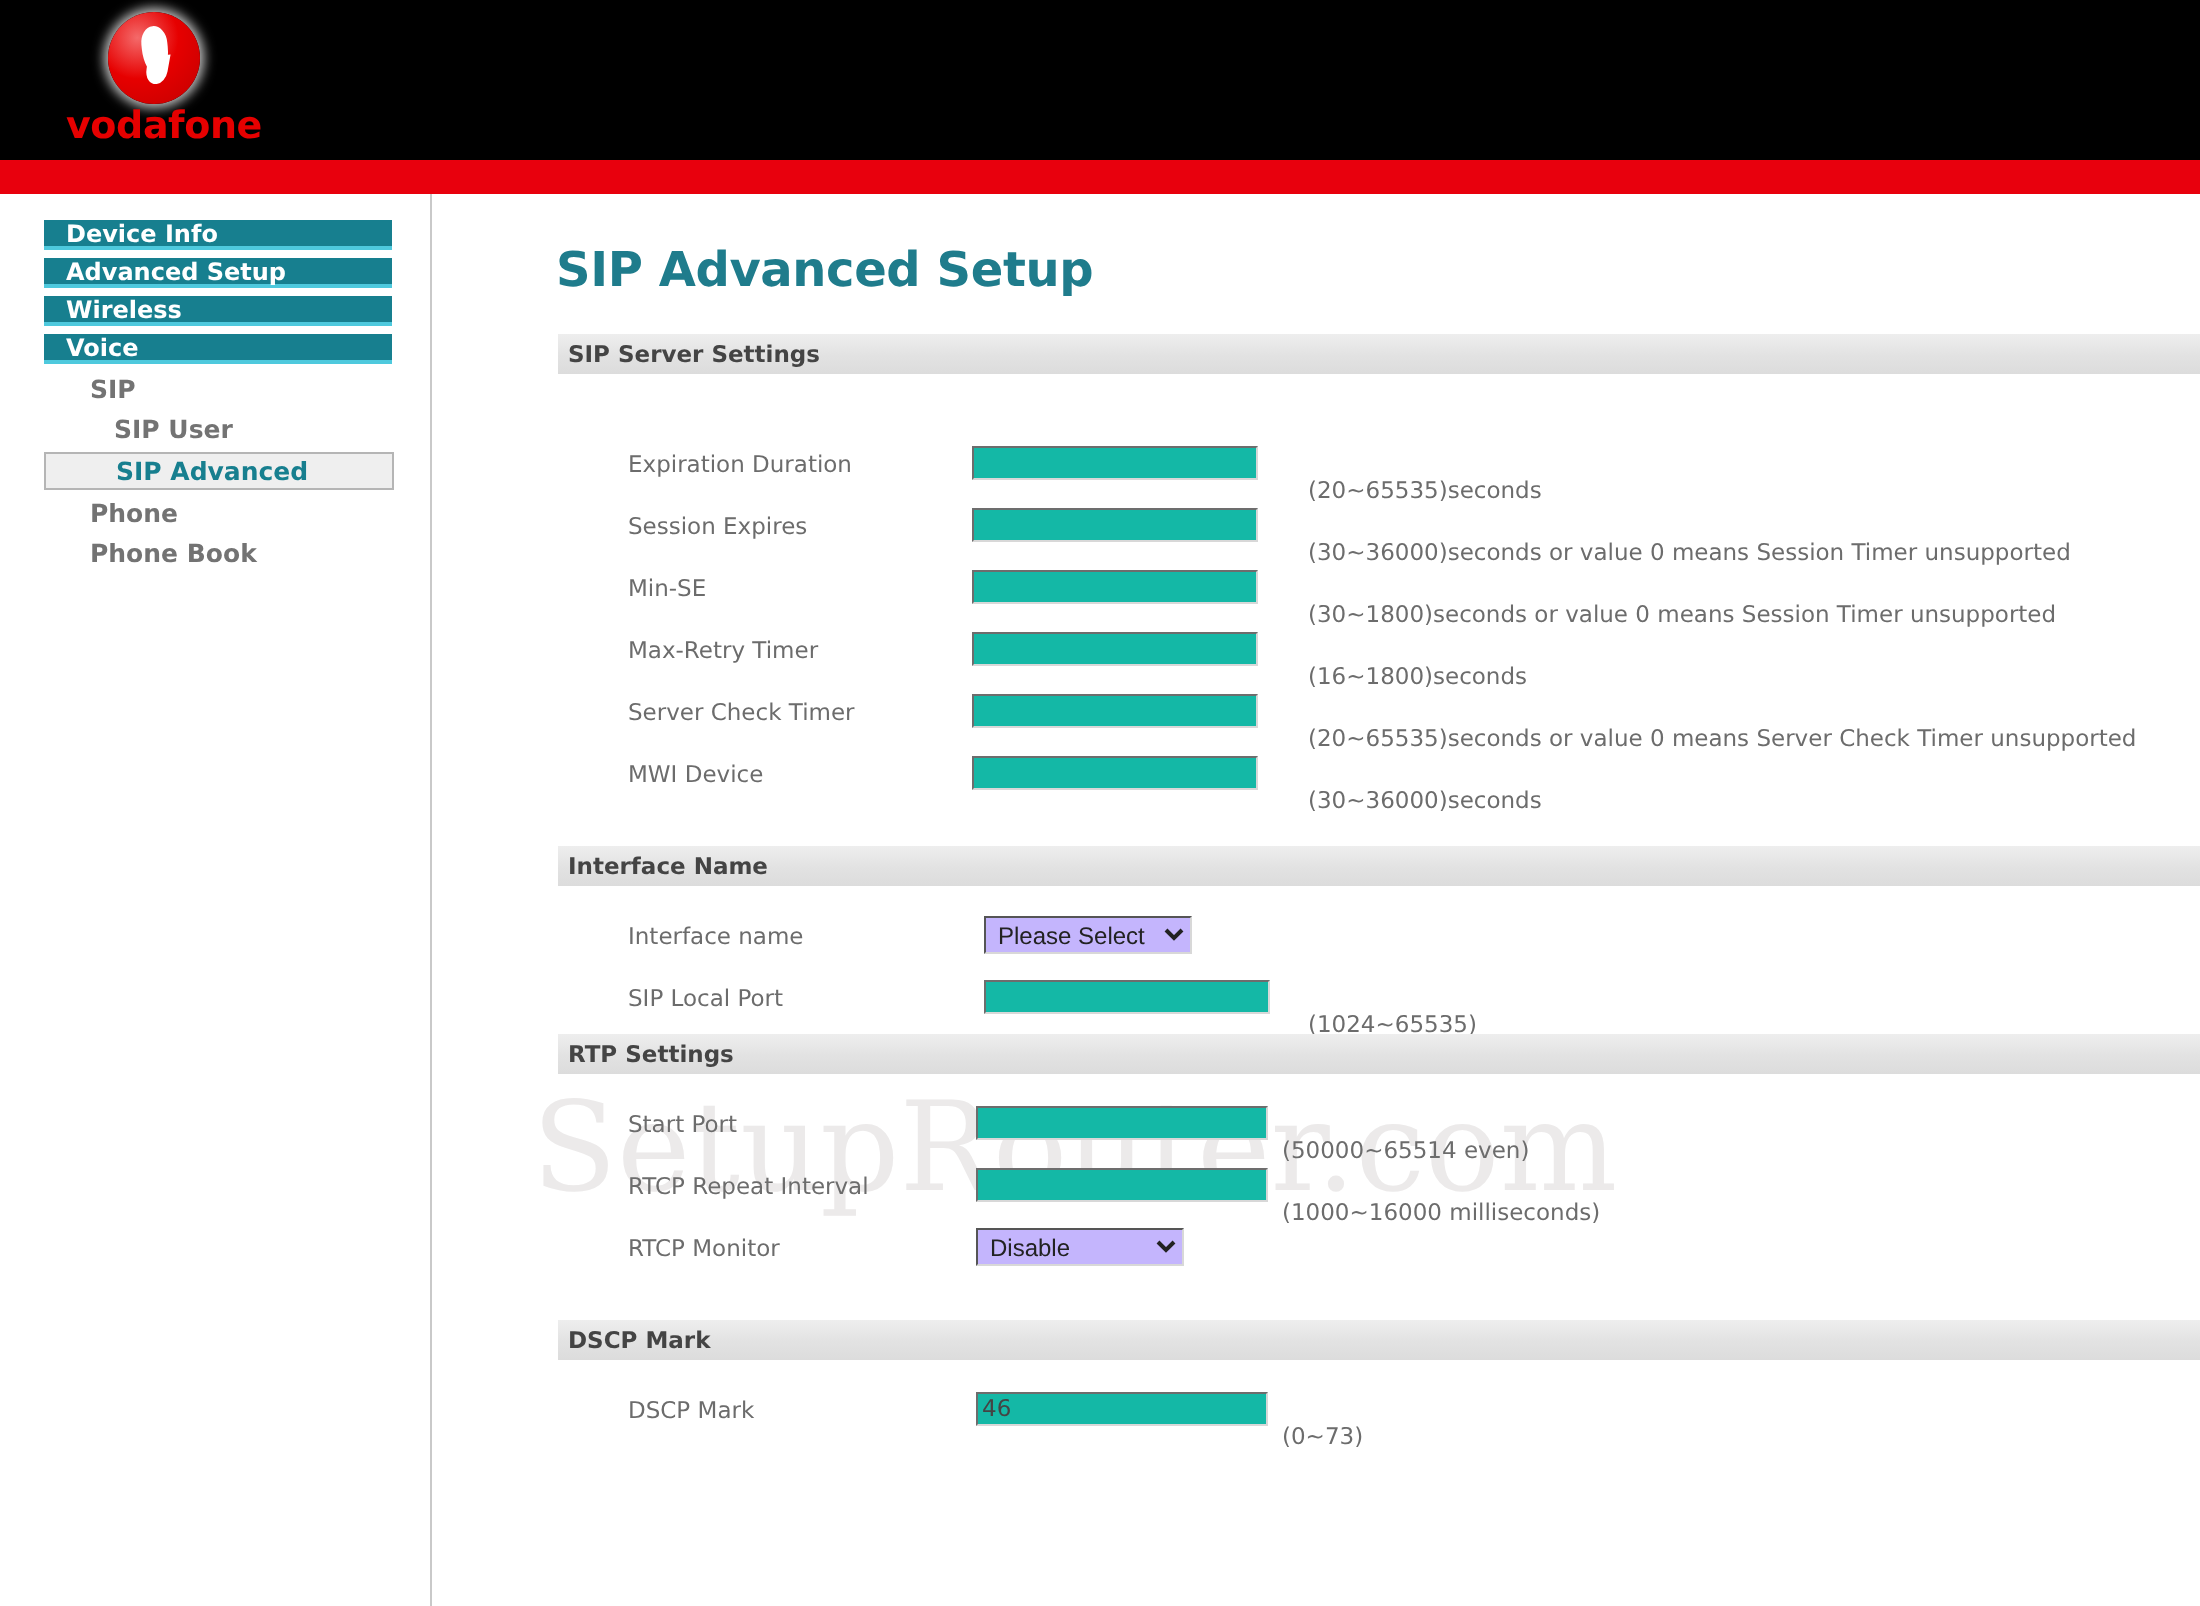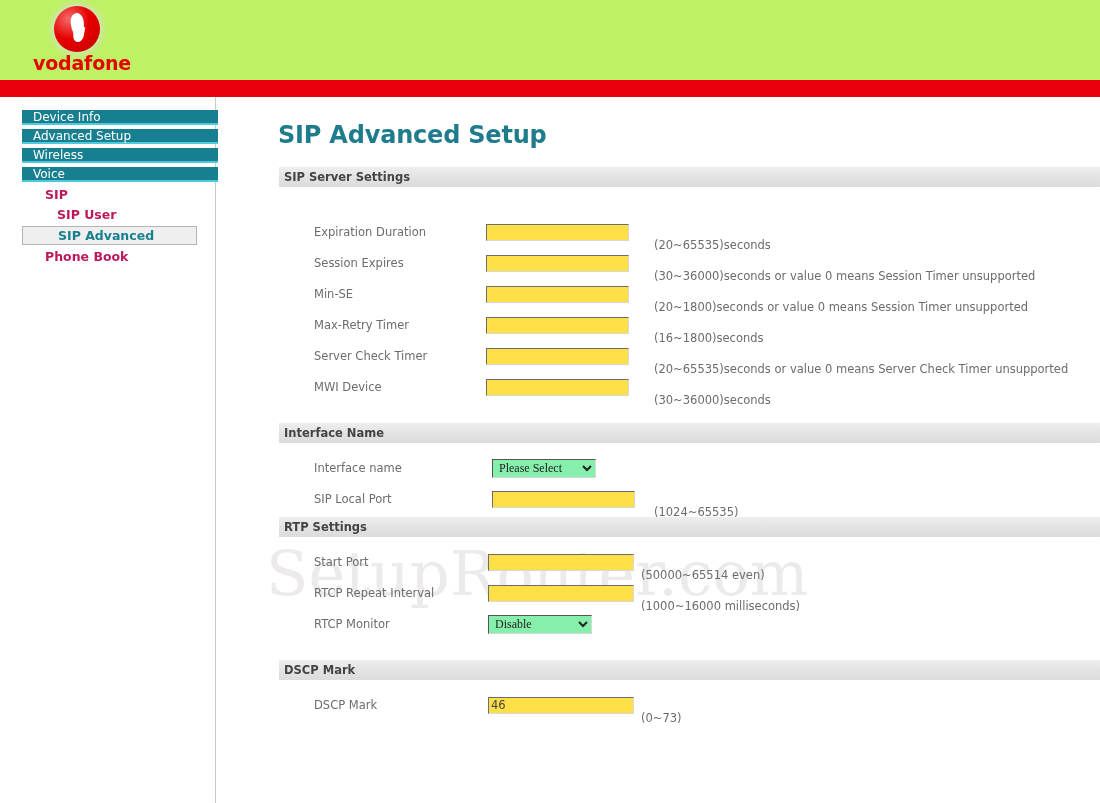--- a/index.html
+++ b/index.html
@@ -14,21 +14,21 @@
     overflow: hidden;
     position: relative;
   }
 
   
   #header {
     position: absolute;
     left: 0; top: 0;
     width: 1100px;
     height: 97px;
-    background: #bef264;
+    background: #000000;
   }
   #logo-wrap {
     position: absolute;
     left: 22px;
     top: 4px;
     width: 120px;
     height: 76px;
   }
   #logo-mark {
     position: absolute;
@@ -95,37 +95,37 @@
   
   #sidebar {
     position: absolute;
     left: 0;
     top: 110px;
     width: 215px;
   }
   .nav-top {
     position: relative;
     margin: 0 0 4px 22px;
-    width: 196px;
+    width: 174px;
     height: 15px;
     background: #177f8f;
     border-bottom: 2px solid #4ec9dd;
     color: #ffffff;
     font-size: 12px;
-    font-weight: normal;
+    font-weight: bold;
     line-height: 15px;
     padding-left: 11px;
     box-sizing: border-box;
     cursor: pointer;
     font-family: "DejaVu Sans", sans-serif;
   }
   .nav-sub {
     margin: 0 0 3px 0;
     height: 17px;
-    color: #be185d;
+    color: #737373;
     font-size: 12.5px;
     font-weight: bold;
     line-height: 17px;
     cursor: pointer;
     font-family: "DejaVu Sans", sans-serif;
   }
   .nav-sub.lvl1 { padding-left: 45px; }
   .nav-sub.lvl2 { padding-left: 57px; }
   .nav-sub.selected {
     margin-left: 22px;
@@ -221,34 +221,34 @@
     font-family: "DejaVu Sans", sans-serif;
     white-space: nowrap;
   }
 
   input.txt {
     width: 143px;
     height: 17px;
     box-sizing: border-box;
     border: 1px solid;
     border-color: #6d6d6d #d8d8d8 #d8d8d8 #6d6d6d;
-    background: #fde047;
+    background: #14b8a6;
     font-family: "DejaVu Sans", sans-serif;
     font-size: 11.5px;
     color: #444444;
     padding: 0 2px;
     outline: none;
   }
   select.sel {
     height: 19px;
     box-sizing: border-box;
     border: 1px solid;
     border-color: #555555 #d8d8d8 #d8d8d8 #555555;
-    background: #86efac;
-    font-family: Liberation Serif, serif;
+    background: #c4b5fd;
+    font-family: Liberation Sans, sans-serif;
     font-size: 12px;
     color: #222222;
     padding-left: 2px;
     outline: none;
   }
   select.sel-iface { width: 104px; }
   select.sel-rtcp  { width: 104px; }
 
   
   .g-sip .row-field { left: 270px; }
@@ -287,20 +287,21 @@
   <div id="nav-top-list">
       <div class="nav-top">Device Info</div>
       <div class="nav-top">Advanced Setup</div>
       <div class="nav-top">Wireless</div>
       <div class="nav-top">Voice</div>
     </div>
   <div id="nav-sub-list">
       <div class="nav-sub lvl1">SIP</div>
       <div class="nav-sub lvl2">SIP User</div>
       <div class="nav-sub lvl2 selected">SIP Advanced</div>
+      <div class="nav-sub lvl1">Phone</div>
       <div class="nav-sub lvl1">Phone Book</div>
     </div>
 </div>
 
 <div id="main">
   <div id="page-title">SIP Advanced Setup</div>
   <div id="watermark">SetupRouter.com</div>
   <div id="form-area">
       <div class="section g-sip">
         <div class="section-header">SIP Server Settings</div>
@@ -311,21 +312,21 @@
             <div class="row-hint">(20~65535)seconds</div>
           </div>
           <div class="row">
             <div class="row-label">Session Expires</div>
             <div class="row-field"><input type="text" class="txt" style=""></div>
             <div class="row-hint">(30~36000)seconds or value 0 means Session Timer unsupported</div>
           </div>
           <div class="row">
             <div class="row-label">Min-SE</div>
             <div class="row-field"><input type="text" class="txt" style=""></div>
-            <div class="row-hint">(20~1800)seconds or value 0 means Session Timer unsupported</div>
+            <div class="row-hint">(30~1800)seconds or value 0 means Session Timer unsupported</div>
           </div>
           <div class="row">
             <div class="row-label">Max-Retry Timer</div>
             <div class="row-field"><input type="text" class="txt" style=""></div>
             <div class="row-hint">(16~1800)seconds</div>
           </div>
           <div class="row">
             <div class="row-label">Server Check Timer</div>
             <div class="row-field"><input type="text" class="txt" style=""></div>
             <div class="row-hint">(20~65535)seconds or value 0 means Server Check Timer unsupported</div>

